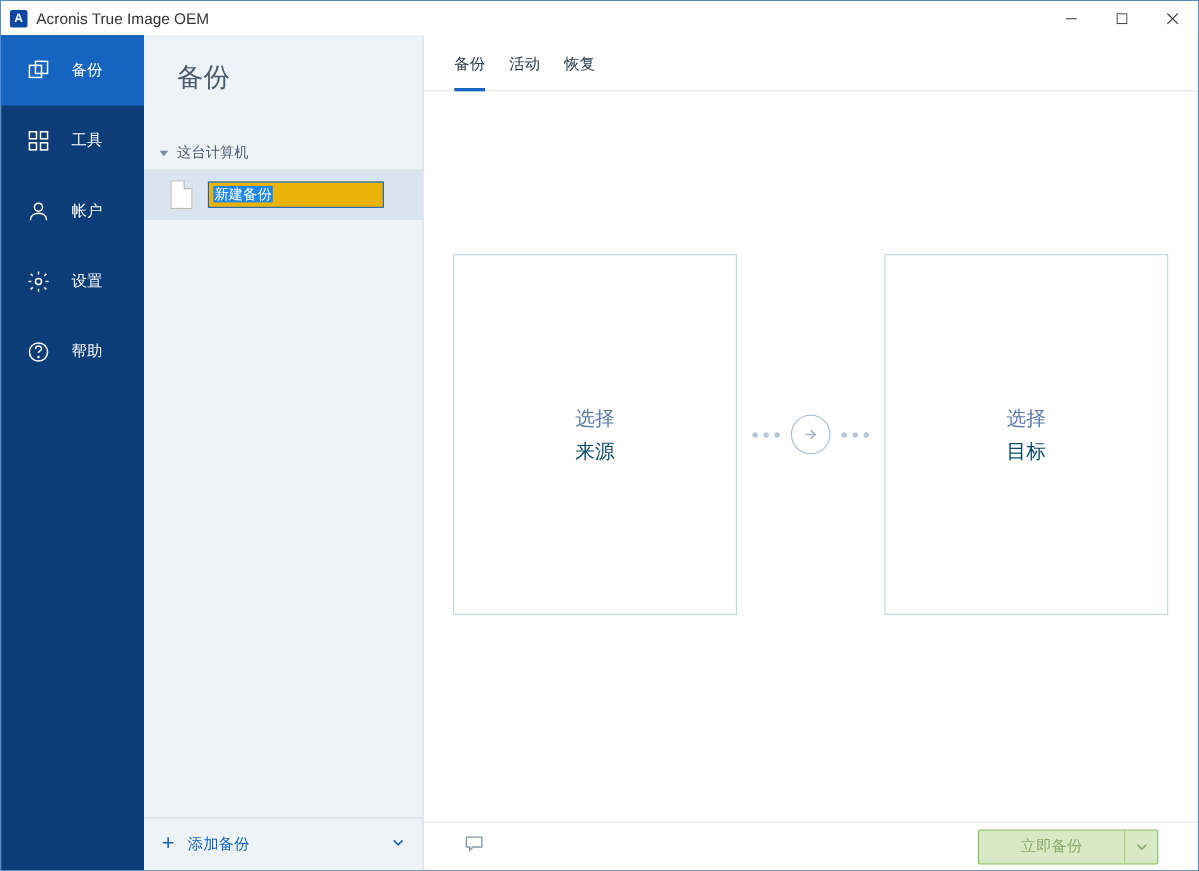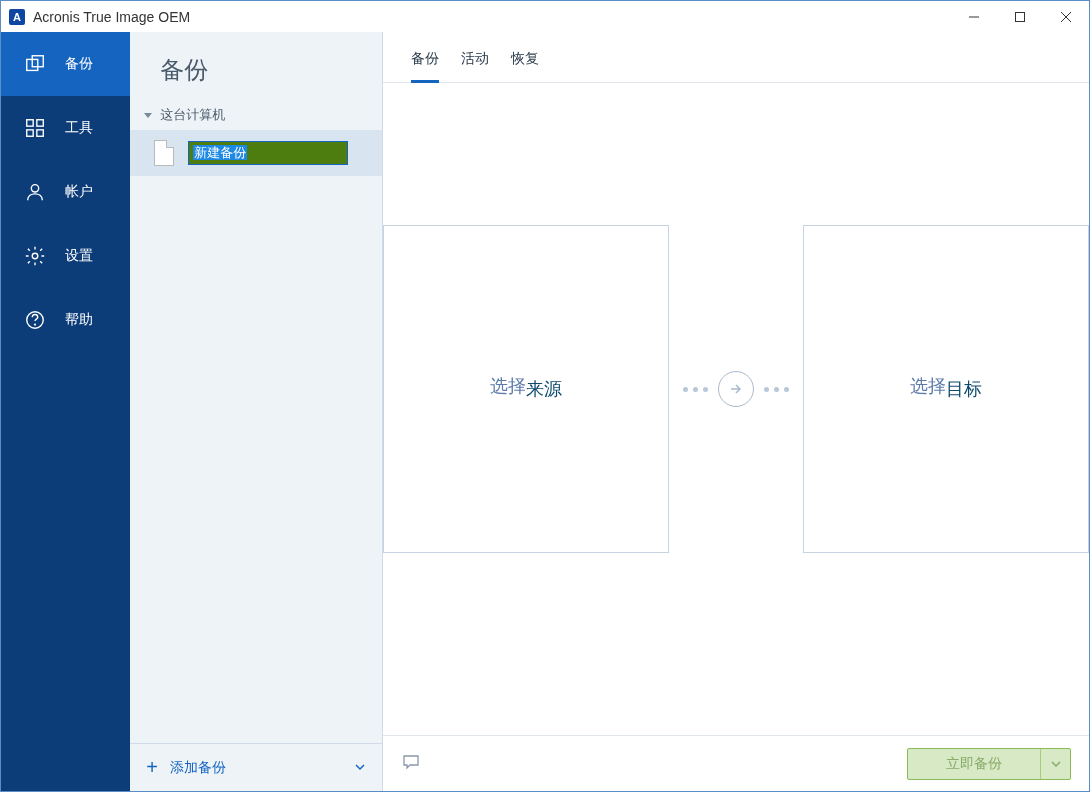--- a/index.html
+++ b/index.html
@@ -17,50 +17,50 @@
 .body { flex: 1; display: flex; min-height: 0; justify-content: flex-end; }
 
 .nav { width: 130px; background: #0c3d78; display: flex; flex-direction: column; }
 .nav-item { height: 64px; display: flex; align-items: center; padding-left: 22px; color: #fff; font-size: 14px; cursor: pointer; }
 .nav-item.active { background: #1565c0; }
 .nav-item .icon { width: 24px; height: 24px; margin-right: 18px; display: flex; align-items: center; justify-content: center; }
 .nav-item svg { stroke: #fff; fill: none; stroke-width: 1.5; }
 
 .panel { width: 254px; background: #eef3f8; border-right: 1px solid #d0dae6; display: flex; flex-direction: column; }
 .panel-title { font-size: 24px; color: #4a5a6a; padding: 22px 0 14px 30px; font-weight: 300; }
-.tree-header { display: flex; align-items: center; padding: 6px 14px; font-size: 13px; color: #4a5a6a; cursor: pointer; }
+.tree-header { display: flex; align-items: center; padding: 6px 14px; font-size: 13px; color: #4a5a6a; cursor: pointer; margin-top: 24px; }
 .tree-header .chev { width: 0; height: 0; border-left: 4px solid transparent; border-right: 4px solid transparent; border-top: 5px solid #7a8a9a; margin-right: 8px; }
 .tree-item { display: flex; align-items: center; padding: 10px 14px 10px 24px; background: #d8e4f0; cursor: pointer; }
 .file-icon { width: 20px; height: 26px; background: #fff; border: 1px solid #bbb; margin-right: 14px; position: relative; }
 .file-icon::before { content: ""; position: absolute; top: -1px; right: -1px; width: 7px; height: 7px; background: #d8e4f0; border-left: 1px solid #bbb; border-bottom: 1px solid #bbb; }
-.name-input { border: 1px solid #1565c0; padding: 2px 4px; font-size: 13px; background: #4d7c0f; width: 160px; font-family: inherit; }
+.name-input { border: 1px solid #1565c0; padding: 2px 4px; font-size: 13px; background: #eab308; width: 160px; font-family: inherit; }
 .name-input::selection { background: #1e88e5; color: #fff; }
 .sel-text { background: #1e88e5; color: #fff; padding: 0 1px; }
 
 .panel-footer { margin-top: auto; height: 48px; display: flex; align-items: center; padding: 0 16px; border-top: 1px solid #d0dae6; }
 .add-btn { display: flex; align-items: center; color: #1565c0; font-size: 14px; cursor: pointer; flex: 1; }
 .add-btn .plus { font-size: 20px; margin-right: 12px; font-weight: 300; }
 .add-chev { cursor: pointer; color: #1565c0; }
 
 .main { flex: 1; display: flex; flex-direction: column; }
 .tabs { display: flex; padding: 18px 28px 0 28px; border-bottom: 1px solid #e0e6ec; gap: 22px; }
 .tab { font-size: 14px; color: #2a3a4a; padding-bottom: 12px; cursor: pointer; }
 .tab.active { border-bottom: 3px solid #1565c0; margin-bottom: -1px; }
 
 .content { flex: 1; display: flex; align-items: center; justify-content: center; gap: 14px; margin-top: -40px; }
-.drop-box { width: 286px; height: 328px; border: 1px solid #c5d3e3; display: flex; flex-direction: row; align-items: center; justify-content: center; cursor: pointer; }
+.drop-box { width: 258px; height: 328px; border: 1px solid #c5d3e3; display: flex; flex-direction: column; align-items: center; justify-content: center; cursor: pointer; }
 .drop-box .line1 { font-size: 18px; color: #5b7ba8; margin-bottom: 6px; }
 .drop-box .line2 { font-size: 18px; color: #0c4a6e; }
 .flow { display: flex; align-items: center; gap: 10px; }
 .dots { display: flex; gap: 5px; }
 .dot { width: 5px; height: 5px; border-radius: 50%; background: #b8c8da; }
 .circle { width: 36px; height: 36px; border: 1.5px solid #aab9cc; border-radius: 50%; display: flex; align-items: center; justify-content: center; }
 .circle svg { stroke: #aab9cc; fill: none; stroke-width: 1.5; }
 
-.main-footer { height: 56px; border-top: 1px solid #e0e6ec; display: flex; align-items: center; padding: 0 18px; }
+.main-footer { height: 44px; border-top: 1px solid #e0e6ec; display: flex; align-items: center; padding: 0 36px; }
 .comment-icon { cursor: pointer; }
 .backup-btn { margin-left: auto; display: flex; align-items: center; border: 1px solid #88bb55; background: #d7e9c5; color: #8aab6a; height: 32px; border-radius: 2px; cursor: pointer; }
 .backup-btn .label { padding: 0 38px; font-size: 14px; }
 .backup-btn .split { width: 30px; height: 100%; border-left: 1px solid #a8cc80; display: flex; align-items: center; justify-content: center; }
 </style>
 </head>
 <body>
 
 <div class="window">
   <div class="titlebar">

